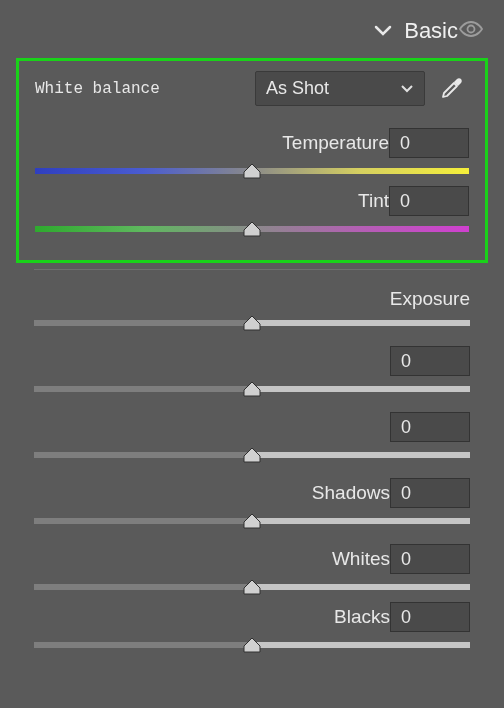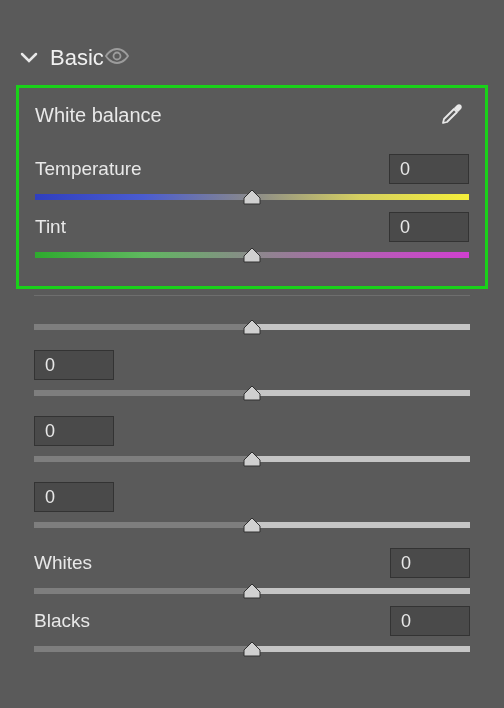--- a/index.html
+++ b/index.html
@@ -11,23 +11,22 @@
     color: #e8e8e8;
     font-size: 18px;
     overflow: hidden;
   }
   .panel {
     padding: 18px 20px 0 20px;
   }
   .panel-header {
     display: flex;
     align-items: center;
-    justify-content: flex-start;
+    justify-content: flex-end;
     margin-bottom: 14px;
-    margin-top: 27px;
   }
   .panel-header-left {
     display: flex;
     align-items: center;
     gap: 12px;
   }
   .panel-title {
     font-size: 22px;
     font-weight: 400;
     color: #f0f0f0;
@@ -41,21 +40,22 @@
     margin-right: -4px;
   }
   .wb-row {
     display: flex;
     align-items: center;
     gap: 10px;
     margin-bottom: 22px;
   }
   .wb-label {
     flex: 1;
-    font-size: 20px;
+    font-size: 16px;
+    font-family: Liberation Mono, monospace;
   }
   .wb-select {
     background: #4a4a4a;
     border: 1px solid #3a3a3a;
     padding: 6px 10px;
     min-width: 170px;
     display: flex;
     align-items: center;
     justify-content: space-between;
     color: #e8e8e8;
@@ -70,21 +70,21 @@
     align-items: center;
     justify-content: center;
     cursor: pointer;
   }
   .slider-row {
     margin-bottom: 6px;
   }
   .slider-top {
     display: flex;
     align-items: center;
-    justify-content: space-between;
+    justify-content: flex-end;
     margin-bottom: 4px;
   }
   .slider-label {
     font-size: 19px;
   }
   .value-box {
     background: #4a4a4a;
     border: 1px solid rgba(0,0,0,0.3);
     height: 30px;
     width: 80px;
@@ -147,20 +147,28 @@
       <svg width="26" height="18" viewBox="0 0 26 18">
           <path d="M13 2 C6 2 2 9 2 9 C2 9 6 16 13 16 C20 16 24 9 24 9 C24 9 20 2 13 2 Z" stroke="#c8c8c8" stroke-width="1.8" fill="none"></path>
           <circle cx="13" cy="9" r="3.5" stroke="#c8c8c8" stroke-width="1.8" fill="none"></circle>
         </svg>
     </span>
   </div>
 
   <div class="highlight-box">
     <div class="wb-row">
       <span class="wb-label">White balance</span>
+      <div class="wb-select">
+        <span>As Shot</span>
+        <span>
+          <svg width="14" height="10" viewBox="0 0 14 10">
+              <path d="M2 2 L7 7 L12 2" stroke="#e0e0e0" stroke-width="2" fill="none"></path>
+            </svg>
+        </span>
+      </div>
       <div class="eyedropper">
         <svg width="26" height="26" viewBox="0 0 26 26">
           <path d="M18 3 C19 2 21 2 22 3 C23 4 23 6 22 7 L19 10 L15 6 Z" fill="#e8e8e8"></path>
           <path d="M15 7 L5 17 L4 21 L8 20 L18 10 Z" stroke="#e8e8e8" stroke-width="1.8" fill="none" stroke-linejoin="round"></path>
         </svg>
       </div>
     </div>
 
     <div class="slider-row">
       <div class="slider-top">
@@ -196,20 +204,21 @@
       </div>
     </div>
   </div>
 
   <div class="divider"></div>
 
   <div class="tone-section">
 
     <div class="slider-row tone-row">
       <div class="slider-top">
+        <span class="slider-label">Exposure</span>
       </div>
       <div class="slider-track">
         <div class="track-gradient off"></div>
         <div class="slider-handle">
           <svg width="20" height="16" viewBox="0 0 20 16">
               <path d="M10 1 L18 9 L18 15 L2 15 L2 9 Z" fill="#d0d0d0" stroke="#303030" stroke-width="1"></path>
             </svg>
         </div>
       </div>
     </div>
@@ -241,20 +250,21 @@
         <div class="slider-handle">
           <svg width="20" height="16" viewBox="0 0 20 16">
               <path d="M10 1 L18 9 L18 15 L2 15 L2 9 Z" fill="#d0d0d0" stroke="#303030" stroke-width="1"></path>
             </svg>
         </div>
       </div>
     </div>
 
     <div class="slider-row tone-row" style="margin-top:14px">
       <div class="slider-top">
+        <span class="slider-label">Shadows</span>
         <div class="value-box">
             <span>0</span>
           </div>
       </div>
       <div class="slider-track">
         <div class="track-gradient off"></div>
         <div class="slider-handle">
           <svg width="20" height="16" viewBox="0 0 20 16">
               <path d="M10 1 L18 9 L18 15 L2 15 L2 9 Z" fill="#d0d0d0" stroke="#303030" stroke-width="1"></path>
             </svg>

